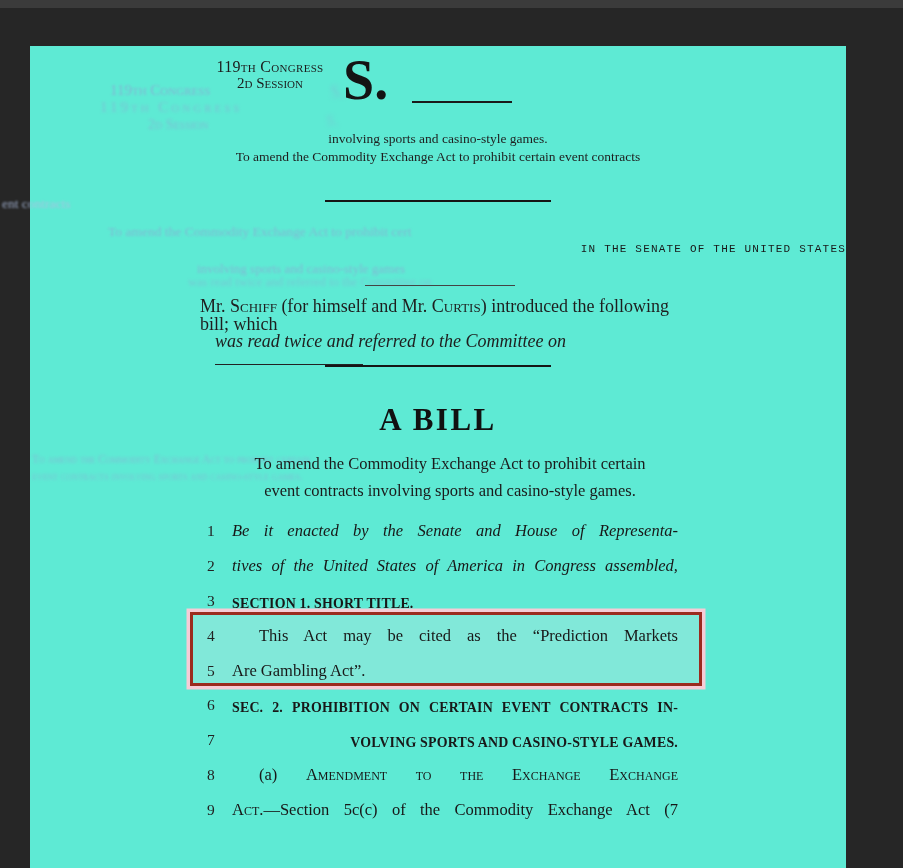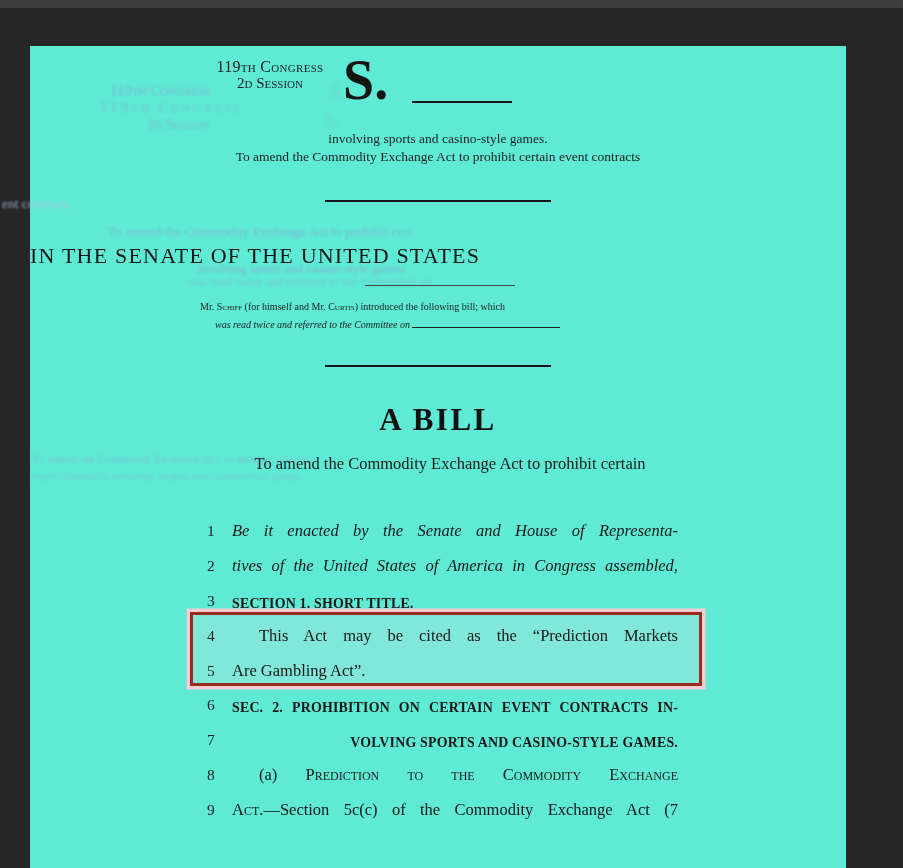--- a/index.html
+++ b/index.html
@@ -25,25 +25,25 @@
   .s-underline { position:absolute; left:382px; top:55px; width:100px; border-top:2.5px solid #1a1a1a; }
 
   .summary { position:absolute; left:0; width:816px; top:84px; text-align:center;
              font-size:13.5px; line-height:17.5px; color:#1e1e1e; }
 
   .rule { position:absolute; border-top:2px solid #151515; }
   .rule1 { left:295px; top:154px; width:226px; }
   .rule2 { left:295px; top:319px; width:226px; }
   .short-rule { position:absolute; left:335px; top:239px; width:150px; border-top:1.5px solid #444; }
 
-  .senate-heading { position:absolute; left:0; width:816px; top:197px; text-align:left;
-                    font-size:22px; letter-spacing:1.2px; color:#181818; }
+  .senate-heading { position:absolute; left:0; width:816px; top:197px; text-align:right;
+                    font-size:11px; letter-spacing:1.2px; color:#181818;font-family:Liberation Mono, monospace; }
 
   .sponsor-para { position:absolute; left:170px; top:252px; width:478px;
-                  font-size:10px; line-height:17.5px; color:#1e1e1e; }
+                  font-size:18px; line-height:17.5px; color:#1e1e1e; }
   .sponsor-l2 { padding-left:15px;font-style:italic; }
   .sc { font-variant:small-caps; }
   .blank-line { display:inline-block; width:148px; height:12px; border-bottom:1.5px solid #222; }
 
   
   .abill { position:absolute; left:0; width:816px; top:356px; text-align:center;
            font-size:31px; font-weight:bold; letter-spacing:2.5px; color:#111; }
   .long-title { position:absolute; left:12px; width:816px; top:405px; text-align:center;
                 font-size:16.5px; line-height:26.5px; color:#1b1b1b; }
 
@@ -120,20 +120,21 @@
     <div><span>Mr. </span><span class="sc">Schiff</span><span> (for himself and Mr. </span><span class="sc">Curtis</span><span>) introduced the following bill; which</span></div>
     <div class="sponsor-l2"><span>was read twice and referred to the Committee on </span><span class="blank-line"></span></div>
   </div>
 
   <div class="rule rule2"></div>
 
   <div class="abill">A BILL</div>
 
   <div class="long-title">
     <div>To amend the Commodity Exchange Act to prohibit certain</div>
+    <div>event contracts involving sports and casino-style games.</div>
   </div>
 
   <div class="red-box"></div>
 
   <div class="body-lines">
     <div class="line">
       <span class="num">1</span>
       <div class="ltext it justify">Be it enacted by the Senate and House of Representa-</div>
     </div>
     <div class="line">
@@ -155,21 +156,21 @@
     <div class="line">
       <span class="num">6</span>
       <div class="ltext bold-head justify">SEC. 2. PROHIBITION ON CERTAIN EVENT CONTRACTS IN-</div>
     </div>
     <div class="line">
       <span class="num">7</span>
       <div class="ltext bold-head right">VOLVING SPORTS AND CASINO-STYLE GAMES.</div>
     </div>
     <div class="line">
       <span class="num">8</span>
-      <div class="ltext justify indent"><span>(a) </span><span class="sc">Prediction to the Commodity Exchange</span></div>
+      <div class="ltext justify indent"><span>(a) </span><span class="sc">Amendment to the Exchange Exchange</span></div>
     </div>
     <div class="line">
       <span class="num">9</span>
       <div class="ltext justify"><span class="sc">Act</span><span>.—Section 5c(c) of the Commodity Exchange Act (7</span></div>
     </div>
   </div>
 
 </div>
 
 <div class="g-fragment">ent contracts</div>

